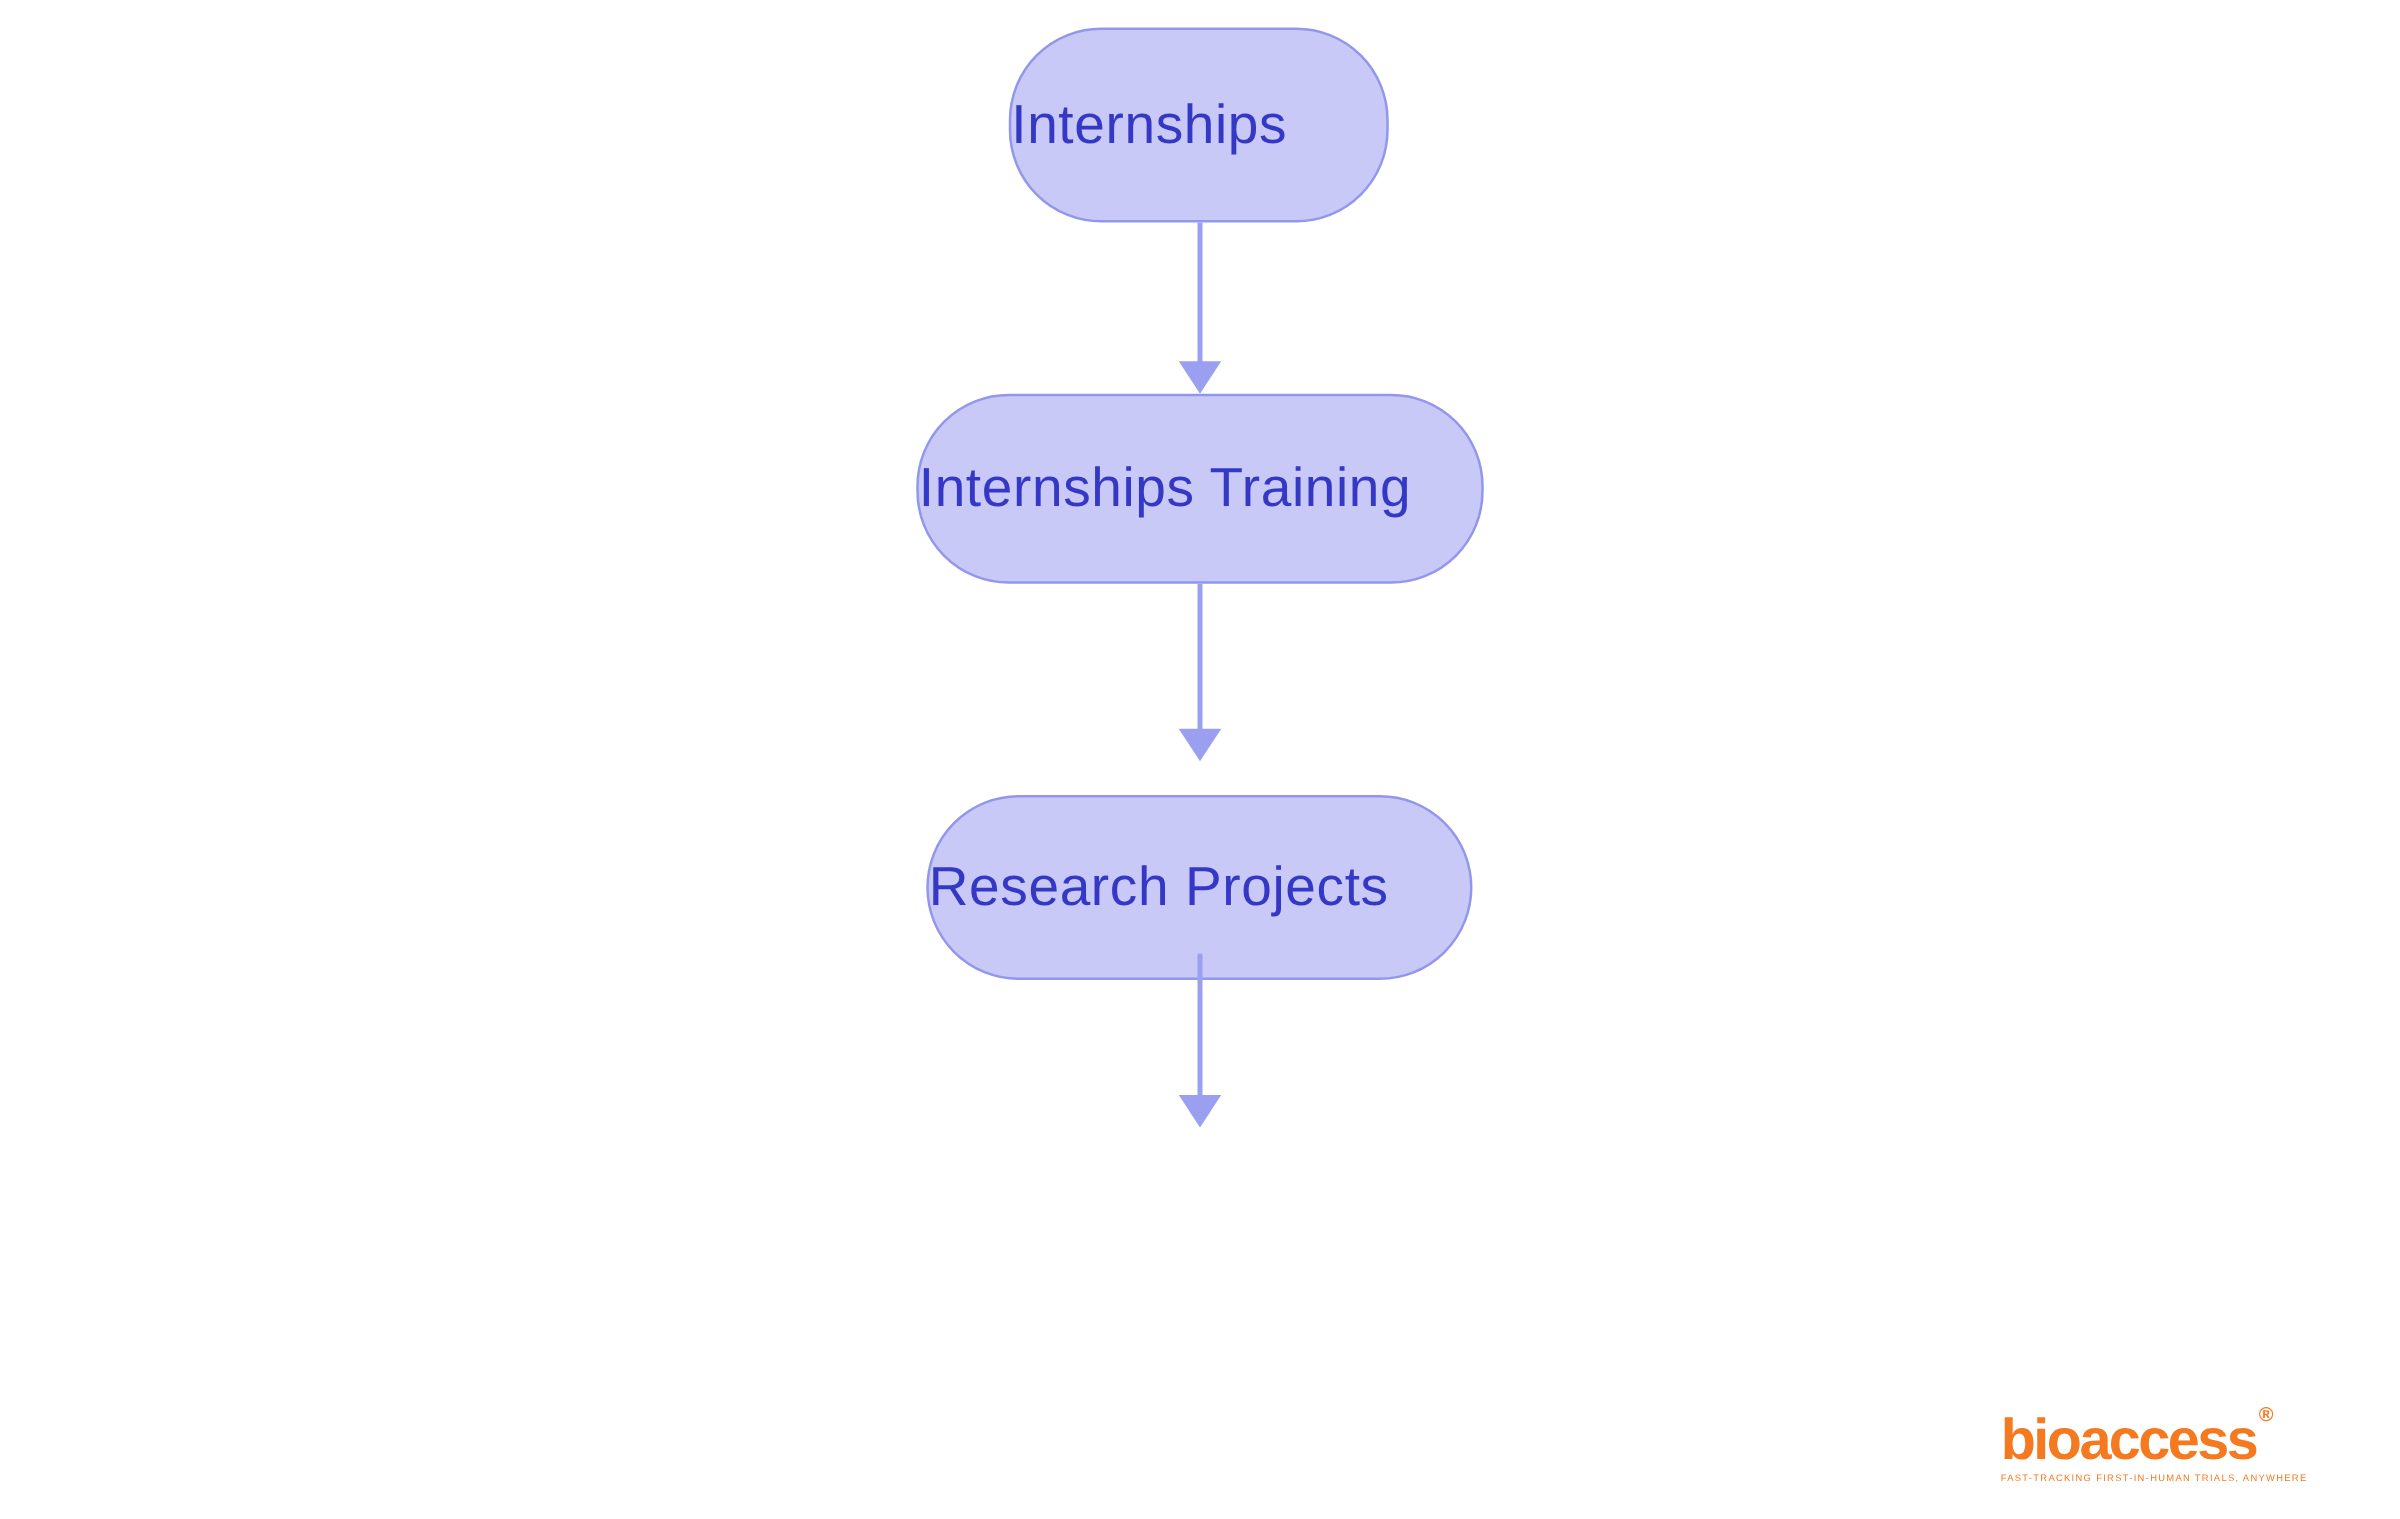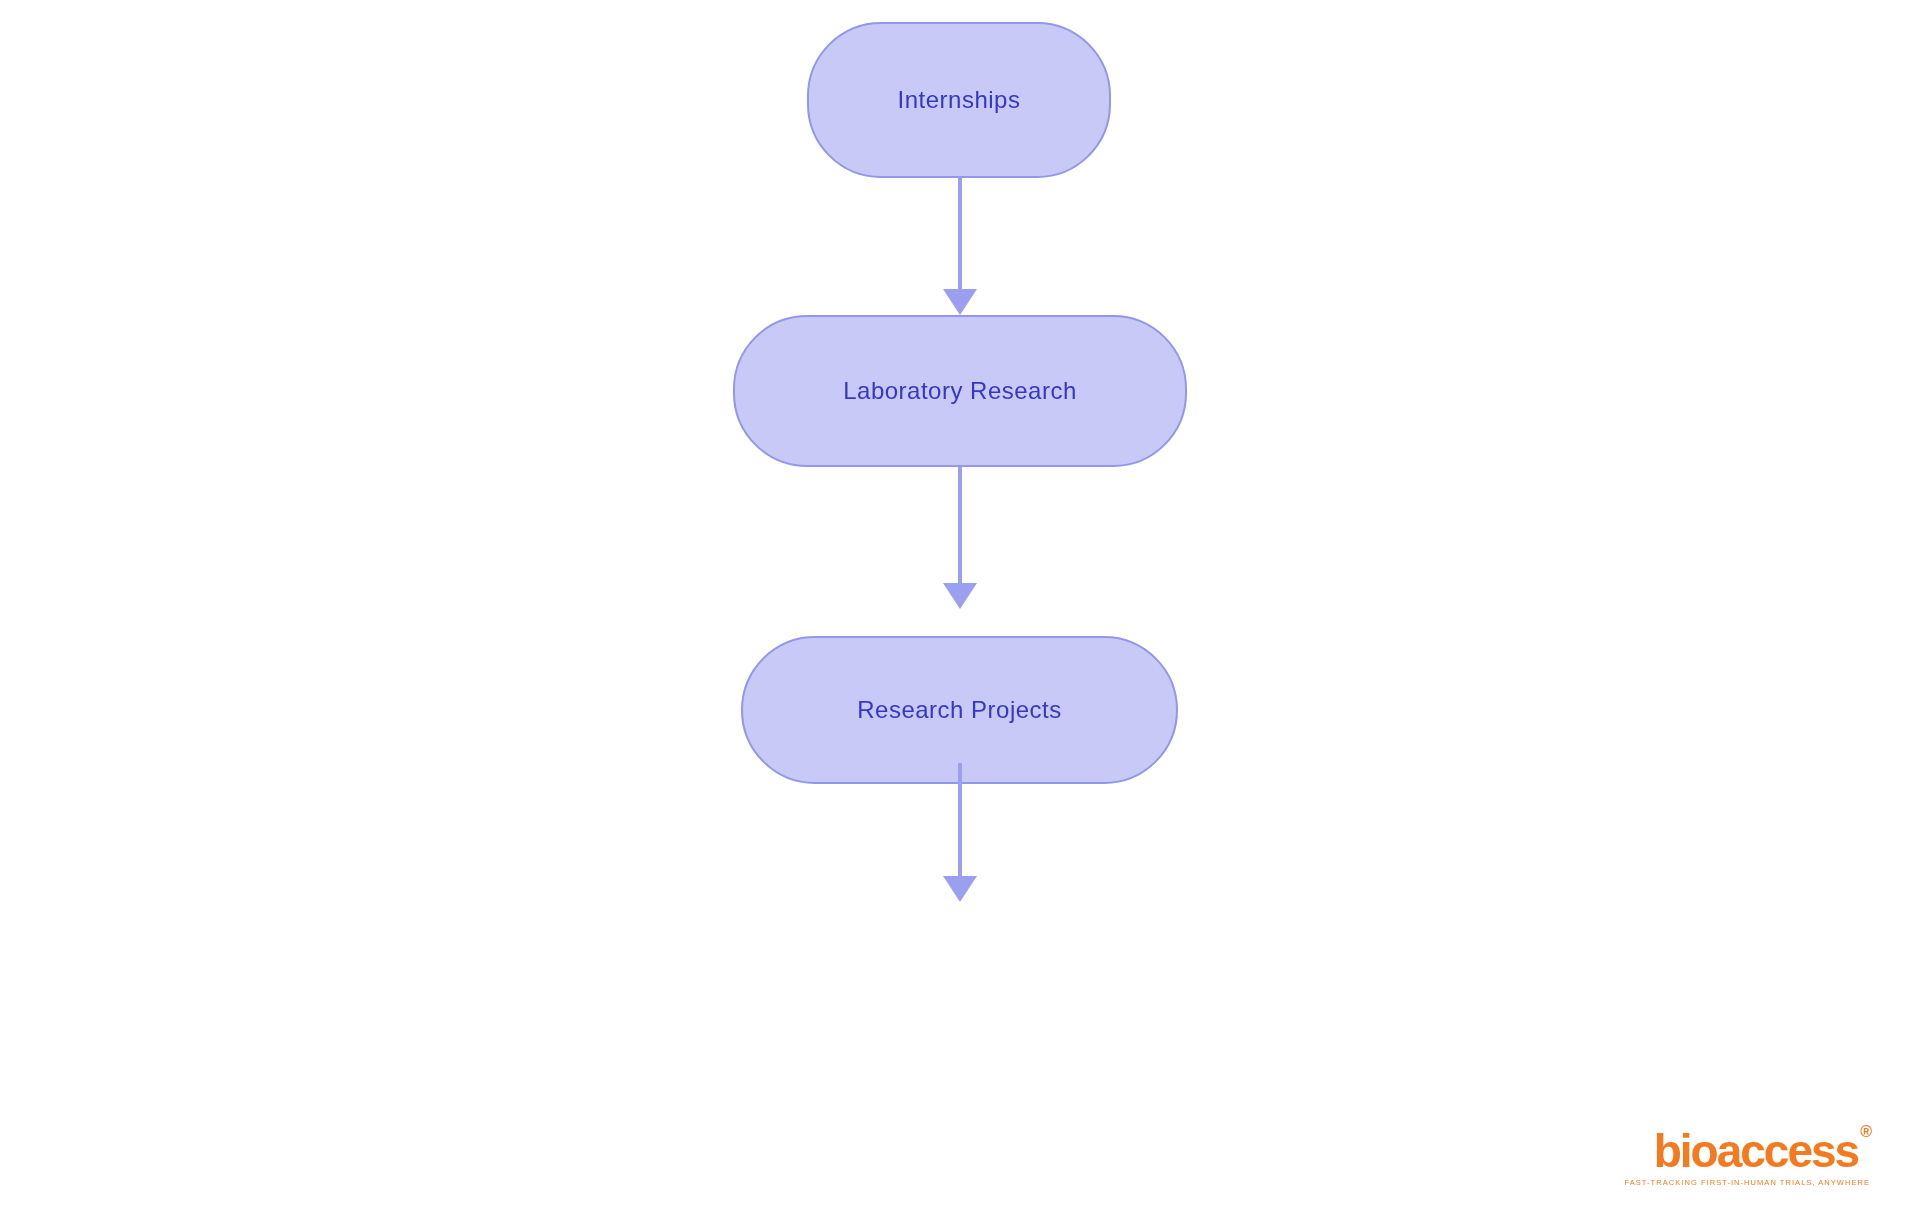--- a/index.html
+++ b/index.html
@@ -19,26 +19,25 @@
   }
   .canvas {
     position: relative;
     width: 1920px; height: 1215px;
     background: var(--background);
   }
   .flow-node {
     position: absolute;
     display: flex;
     align-items: center;
-    justify-content: center;
     background: var(--node-fill);
     border: 2.5px solid var(--node-border);
     border-radius: 74px;
     color: var(--node-text);
-    font-size: 24px;
+    font-size: 44px;
     letter-spacing: 0.5px;
     white-space: nowrap;
   }
   .node-1 { left: 807px; top: 22px;  width: 304px; height: 156px; }
   .node-2 { left: 733px; top: 315px; width: 454px; height: 152px; }
   .node-3 { left: 741px; top: 636px; width: 437px; height: 148px; }
   .node-4 { left: 803px; top: 902px; width: 313px; height: 153px; }
 
   .flow-arrow {
     position: absolute;
@@ -63,23 +62,23 @@
     bottom: 0;
     margin-left: -17px;
     width: 0; height: 0;
     border-left: 17px solid transparent;
     border-right: 17px solid transparent;
     border-top: 26px solid var(--arrow);
   }
 
   .brand {
     position: absolute;
-    right: 50px;
+    right: 74px;
     bottom: 28px;
-    text-align: right;
+    text-align: left;
     margin-left: 38px;
   }
   .brand .word {
     color: var(--logo-orange);
     font-size: 46px;
     font-weight: bold;
     letter-spacing: -2px;
     line-height: 1;
     white-space: nowrap;
   }
@@ -109,21 +108,21 @@
   <div class="flow-node node-1">
     <span>Internships</span>
   </div>
 
   <div class="flow-arrow arrow-1">
     <div class="stem"></div>
     <div class="head"></div>
   </div>
 
   <div class="flow-node node-2">
-    <span>Laboratory Research</span>
+    <span>Internships Training</span>
   </div>
 
   <div class="flow-arrow arrow-2">
     <div class="stem"></div>
     <div class="head"></div>
   </div>
 
   <div class="flow-node node-3">
     <span>Research Projects</span>
   </div>

